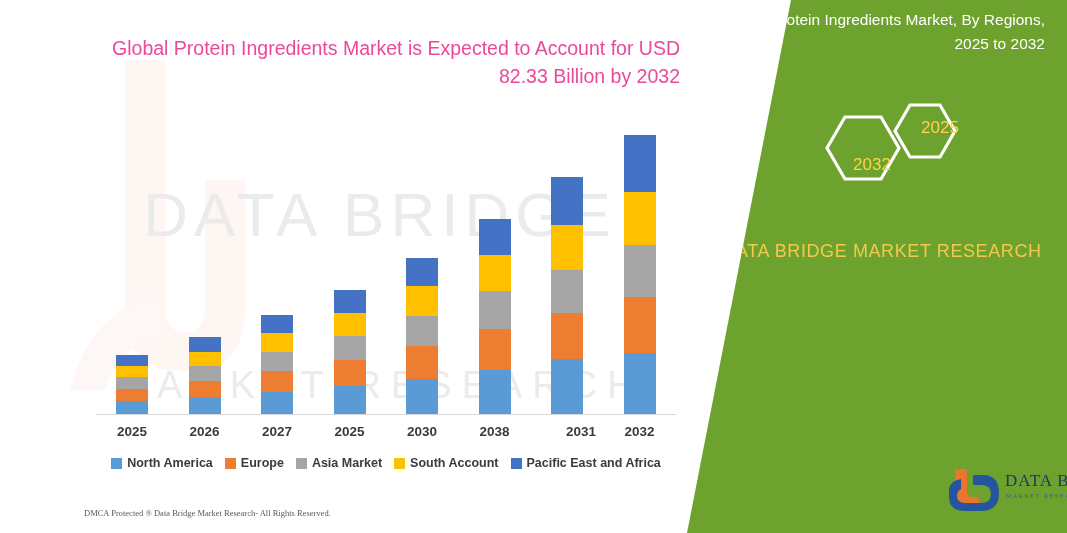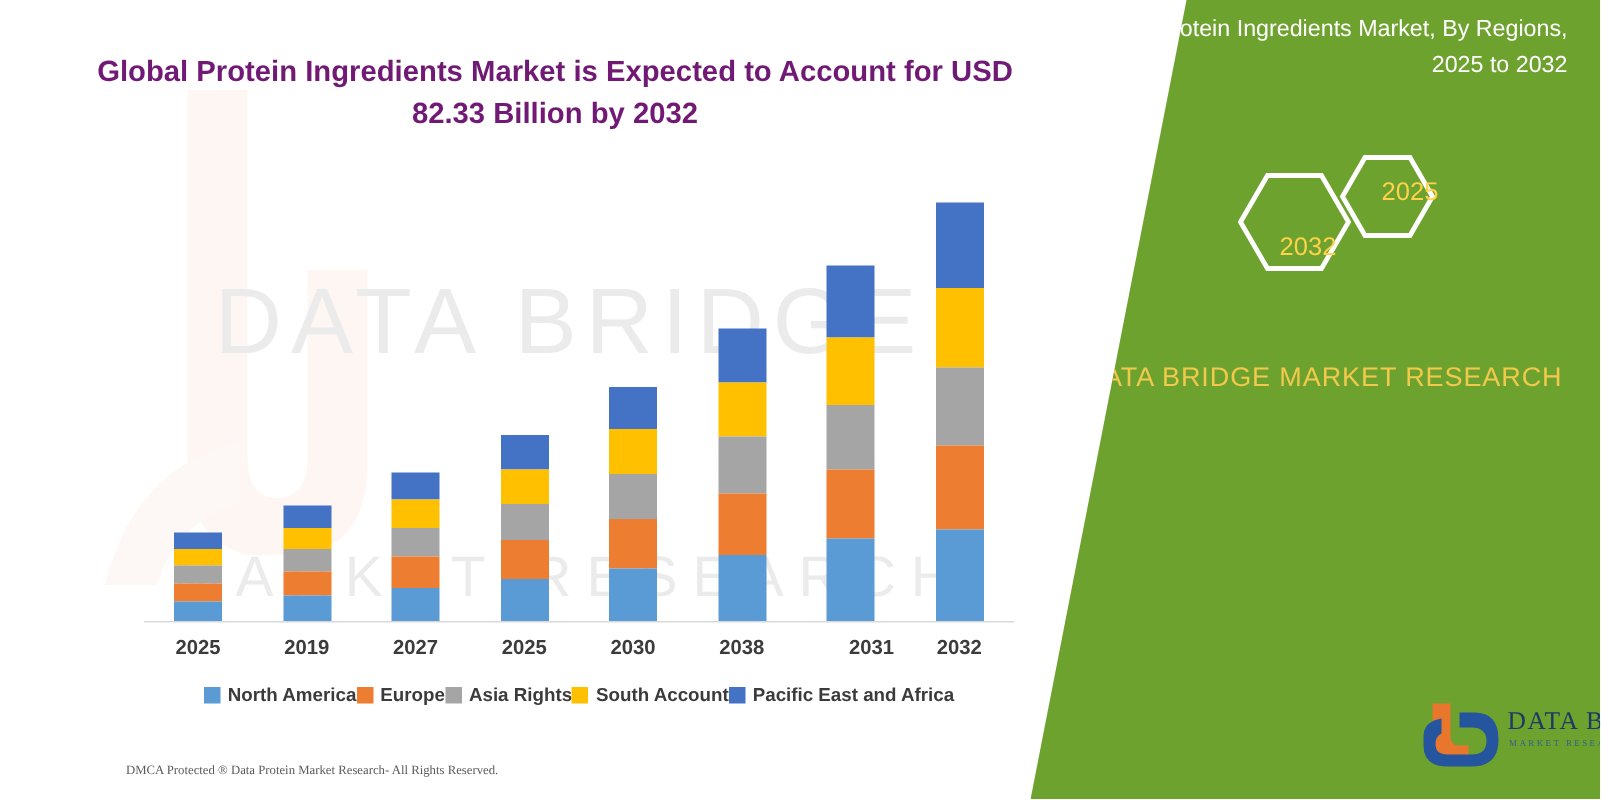--- a/index.html
+++ b/index.html
@@ -57,25 +57,25 @@
   }
   #chart-watermark .wm2 {
     font-size: 38px;
     letter-spacing: 10px;
   }
 
   #chart-title {
     position: absolute;
     left: 60px; top: 34px;
     width: 620px;
-    text-align: center;
-    color: #701a75;
+    text-align: right;
+    color: #ec4899;
     font-size: 19.5px;
     line-height: 28px;
-    font-weight: 700;
+    font-weight: 400;
   }
 
   
   #plot {
     position: absolute;
     left: 96px;
     top: 110px;
     width: 580px;
     height: 305px;
   }
@@ -118,21 +118,21 @@
   }
 
   #legend {
     position: absolute;
     left: 96px;
     top: 456px;
     width: 580px;
     display: flex;
     justify-content: center;
     align-items: center;
-    gap: 0;
+    gap: 12px;
     white-space: nowrap;
     text-align: center;
   }
   .legend-item {
     display: flex;
     align-items: center;
     gap: 5px;
   }
   .legend-swatch {
     width: 11px; height: 11px;
@@ -316,54 +316,54 @@
             <div class="seg" style="height: 56.0711px; background: rgb(237, 125, 49);"></div>
             <div class="seg" style="height: 52.0178px; background: rgb(165, 165, 165);"></div>
             <div class="seg" style="height: 53.0311px; background: rgb(255, 192, 0);"></div>
             <div class="seg" style="height: 57.0844px; background: rgb(68, 114, 196);"></div>
           </div>
         </div>
       </div>
 
     <div id="x-labels">
         <div class="x-label" style="left: 0px;">2025</div>
-        <div class="x-label" style="left: 72.5px;">2019</div>
+        <div class="x-label" style="left: 72.5px;">2026</div>
         <div class="x-label" style="left: 145px;">2027</div>
         <div class="x-label" style="left: 217.5px;">2025</div>
         <div class="x-label" style="left: 290px;">2030</div>
         <div class="x-label" style="left: 362.5px;">2038</div>
         <div class="x-label" style="left: 449px;">2031</div>
         <div class="x-label" style="left: 507.5px;">2032</div>
       </div>
 
     <div id="legend">
         <div class="legend-item">
           <span class="legend-swatch" style="background: rgb(91, 155, 213);"></span>
           <span class="legend-label">North America</span>
         </div>
         <div class="legend-item">
           <span class="legend-swatch" style="background: rgb(237, 125, 49);"></span>
           <span class="legend-label">Europe</span>
         </div>
         <div class="legend-item">
           <span class="legend-swatch" style="background: rgb(165, 165, 165);"></span>
-          <span class="legend-label">Asia Rights</span>
+          <span class="legend-label">Asia Market</span>
         </div>
         <div class="legend-item">
           <span class="legend-swatch" style="background: rgb(255, 192, 0);"></span>
           <span class="legend-label">South Account</span>
         </div>
         <div class="legend-item">
           <span class="legend-swatch" style="background: rgb(68, 114, 196);"></span>
           <span class="legend-label">Pacific East and Africa</span>
         </div>
       </div>
 
     <div id="footer">
-      <span>DMCA Protected ® Data Protein Market Research-  All Rights Reserved.</span>
+      <span>DMCA Protected ® Data Bridge Market Research-  All Rights Reserved.</span>
     </div>
   </div>
 
   <div id="right-panel">
 
     <div id="right-title">Global Protein Ingredients Market, By Regions, 2025 to 2032</div>
 
     <div id="hex-wrap">
       <svg width="270" height="110" viewBox="0 0 270 110">
         <polygon points="30,55 48,24 84,24 102,55 84,86 48,86" fill="none" stroke="#ffffff" stroke-width="3.2"></polygon>

